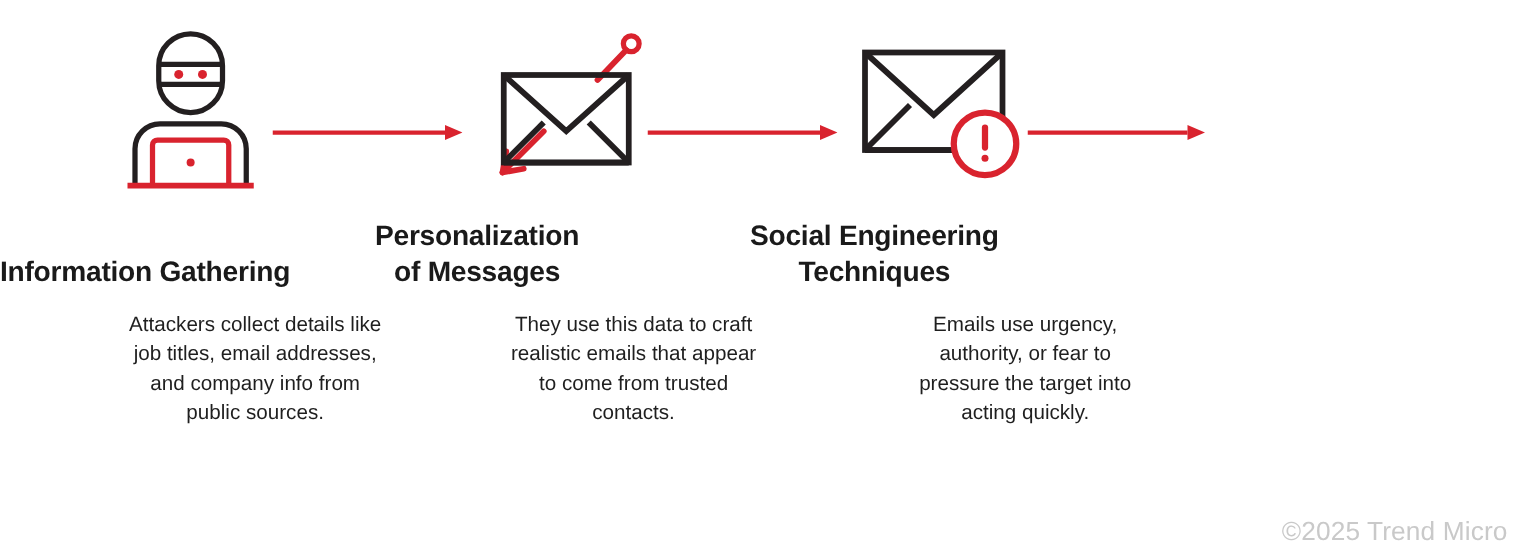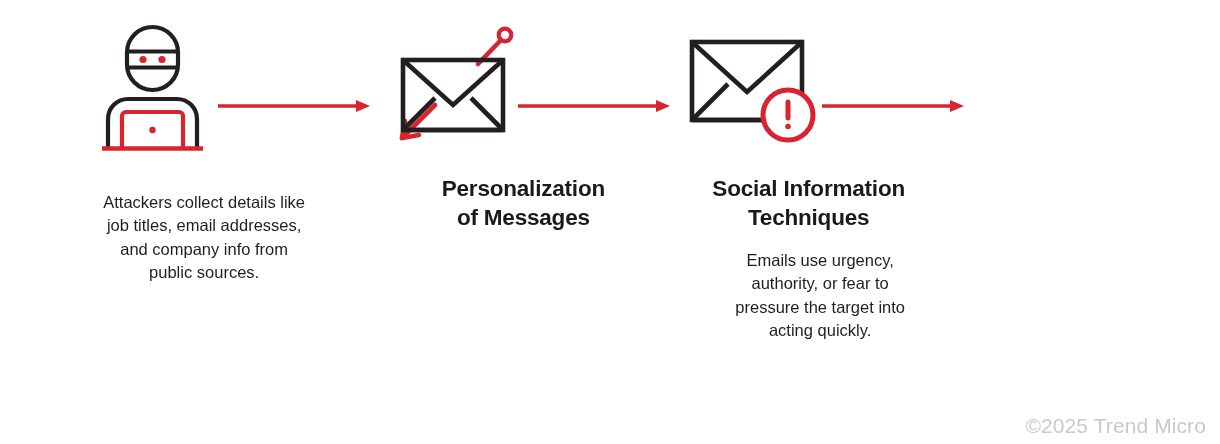--- a/index.html
+++ b/index.html
@@ -41,21 +41,21 @@
     align-items: center;
     justify-content: center;
   }
   .icon-area svg { display: block; overflow: visible; }
 
   .title-area {
     height: 58px;
     width: 100%;
     display: flex;
     flex-direction: column;
-    align-items: flex-end;
+    align-items: flex-start;
     justify-content: flex-end;
   }
   .step-title {
     font-size: 22.5px;
     font-weight: bold;
     color: #1a1a1a;
     line-height: 1.32;
     text-align: center;
     letter-spacing: -0.2px;
     white-space: pre-line;
@@ -109,20 +109,23 @@
         <line x1="28" y1="27.5" x2="77" y2="27.5" stroke="#231f20" stroke-width="4.2"></line>
         <line x1="28" y1="43.5" x2="77" y2="43.5" stroke="#231f20" stroke-width="4.2"></line>
         <circle cx="43" cy="35.5" r="3.6" fill="#d9232e"></circle>
         <circle cx="62" cy="35.5" r="3.6" fill="#d9232e"></circle>
         <path d="M8 124 V95 a20 20 0 0 1 20 -20 H77 a20 20 0 0 1 20 20 V124" stroke="#231f20" stroke-width="4.2" fill="none" stroke-linecap="round"></path>
         <path d="M22 124 V92 a4 4 0 0 1 4 -4 H79 a4 4 0 0 1 4 4 V124" stroke="#d9232e" stroke-width="4.2" fill="none"></path>
         <circle cx="52.5" cy="106" r="3.2" fill="#d9232e"></circle>
         <line x1="2" y1="124.5" x2="103" y2="124.5" stroke="#d9232e" stroke-width="4.6"></line>
       </svg>
     </div>
+    <div class="title-area">
+      <div class="step-title">Information Gathering</div>
+    </div>
     <div class="desc-area">
       <div class="step-desc">Attackers collect details like
 job titles, email addresses,
 and company info from
 public sources.</div>
     </div>
   </div>
 
   <div class="step step-2">
     <div class="icon-area">
@@ -135,36 +138,42 @@
         <path d="M25 40 L75 85 L125 40" stroke="#231f20" stroke-width="4.6" fill="none" stroke-linejoin="miter"></path>
         <path d="M25 110 L57 78" stroke="#231f20" stroke-width="4.6" fill="none"></path>
         <path d="M125 110 L93 78" stroke="#231f20" stroke-width="4.6" fill="none"></path>
         <line x1="25" y1="110" x2="125" y2="110" stroke="#231f20" stroke-width="4.6"></line>
       </svg>
     </div>
     <div class="title-area">
       <div class="step-title">Personalization
 of Messages</div>
     </div>
+    <div class="desc-area">
+      <div class="step-desc">They use this data to craft
+realistic emails that appear
+to come from trusted
+contacts.</div>
+    </div>
   </div>
 
   <div class="step step-3">
     <div class="icon-area">
       <svg width="150" height="128" viewBox="0 0 150 128" fill="none">
         <rect x="14" y="18" width="110" height="78" stroke="#231f20" stroke-width="4.6" fill="none"></rect>
         <path d="M14 18 L69 68 L124 18" stroke="#231f20" stroke-width="4.6" fill="none"></path>
         <path d="M14 96 L50 60" stroke="#231f20" stroke-width="4.6" fill="none"></path>
         <line x1="14" y1="96" x2="95" y2="96" stroke="#231f20" stroke-width="4.6"></line>
         <circle cx="110" cy="91" r="25" fill="#ffffff" stroke="#d9232e" stroke-width="5"></circle>
         <line x1="110" y1="78" x2="110" y2="94" stroke="#d9232e" stroke-width="5" stroke-linecap="round"></line>
         <circle cx="110" cy="102.5" r="2.8" fill="#d9232e"></circle>
       </svg>
     </div>
     <div class="title-area">
-      <div class="step-title">Social Information
+      <div class="step-title">Social Engineering
 Techniques</div>
     </div>
     <div class="desc-area">
       <div class="step-desc">Emails use urgency,
 authority, or fear to
 pressure the target into
 acting quickly.</div>
     </div>
   </div>
 

